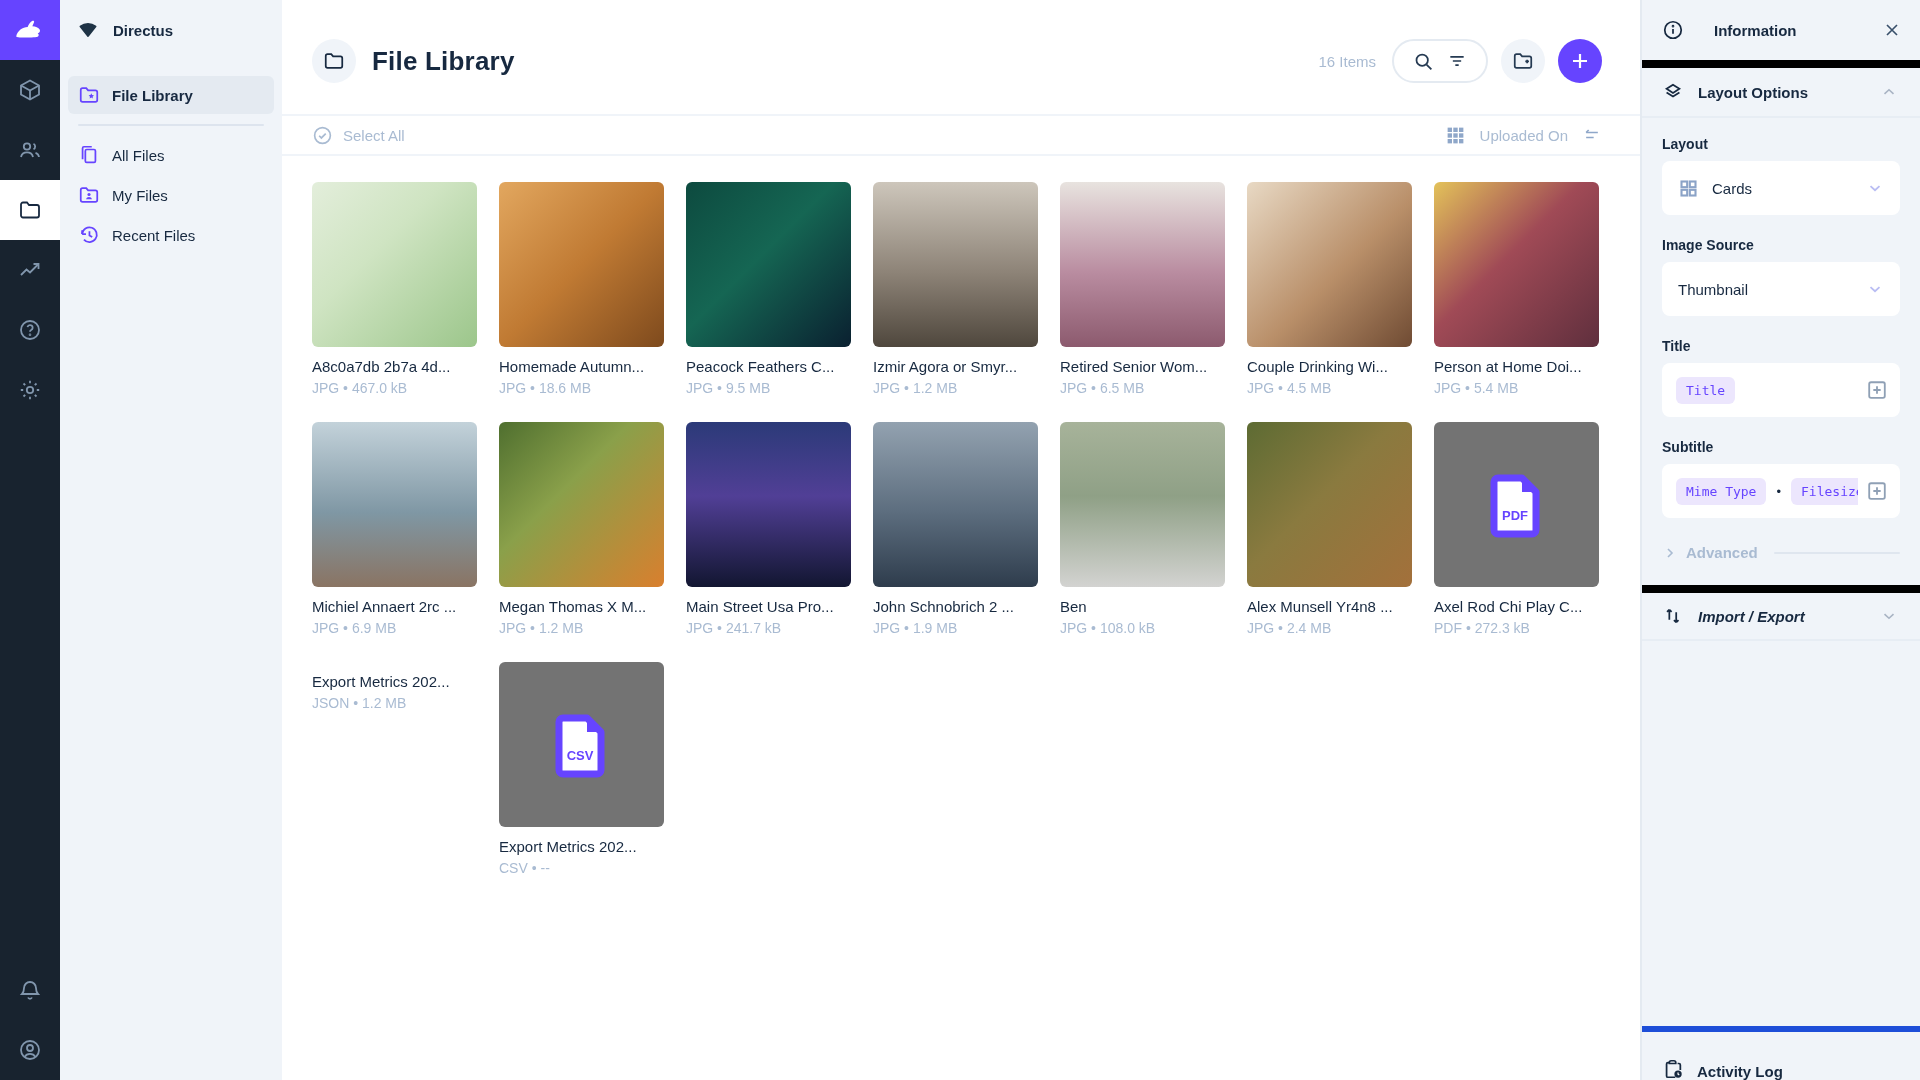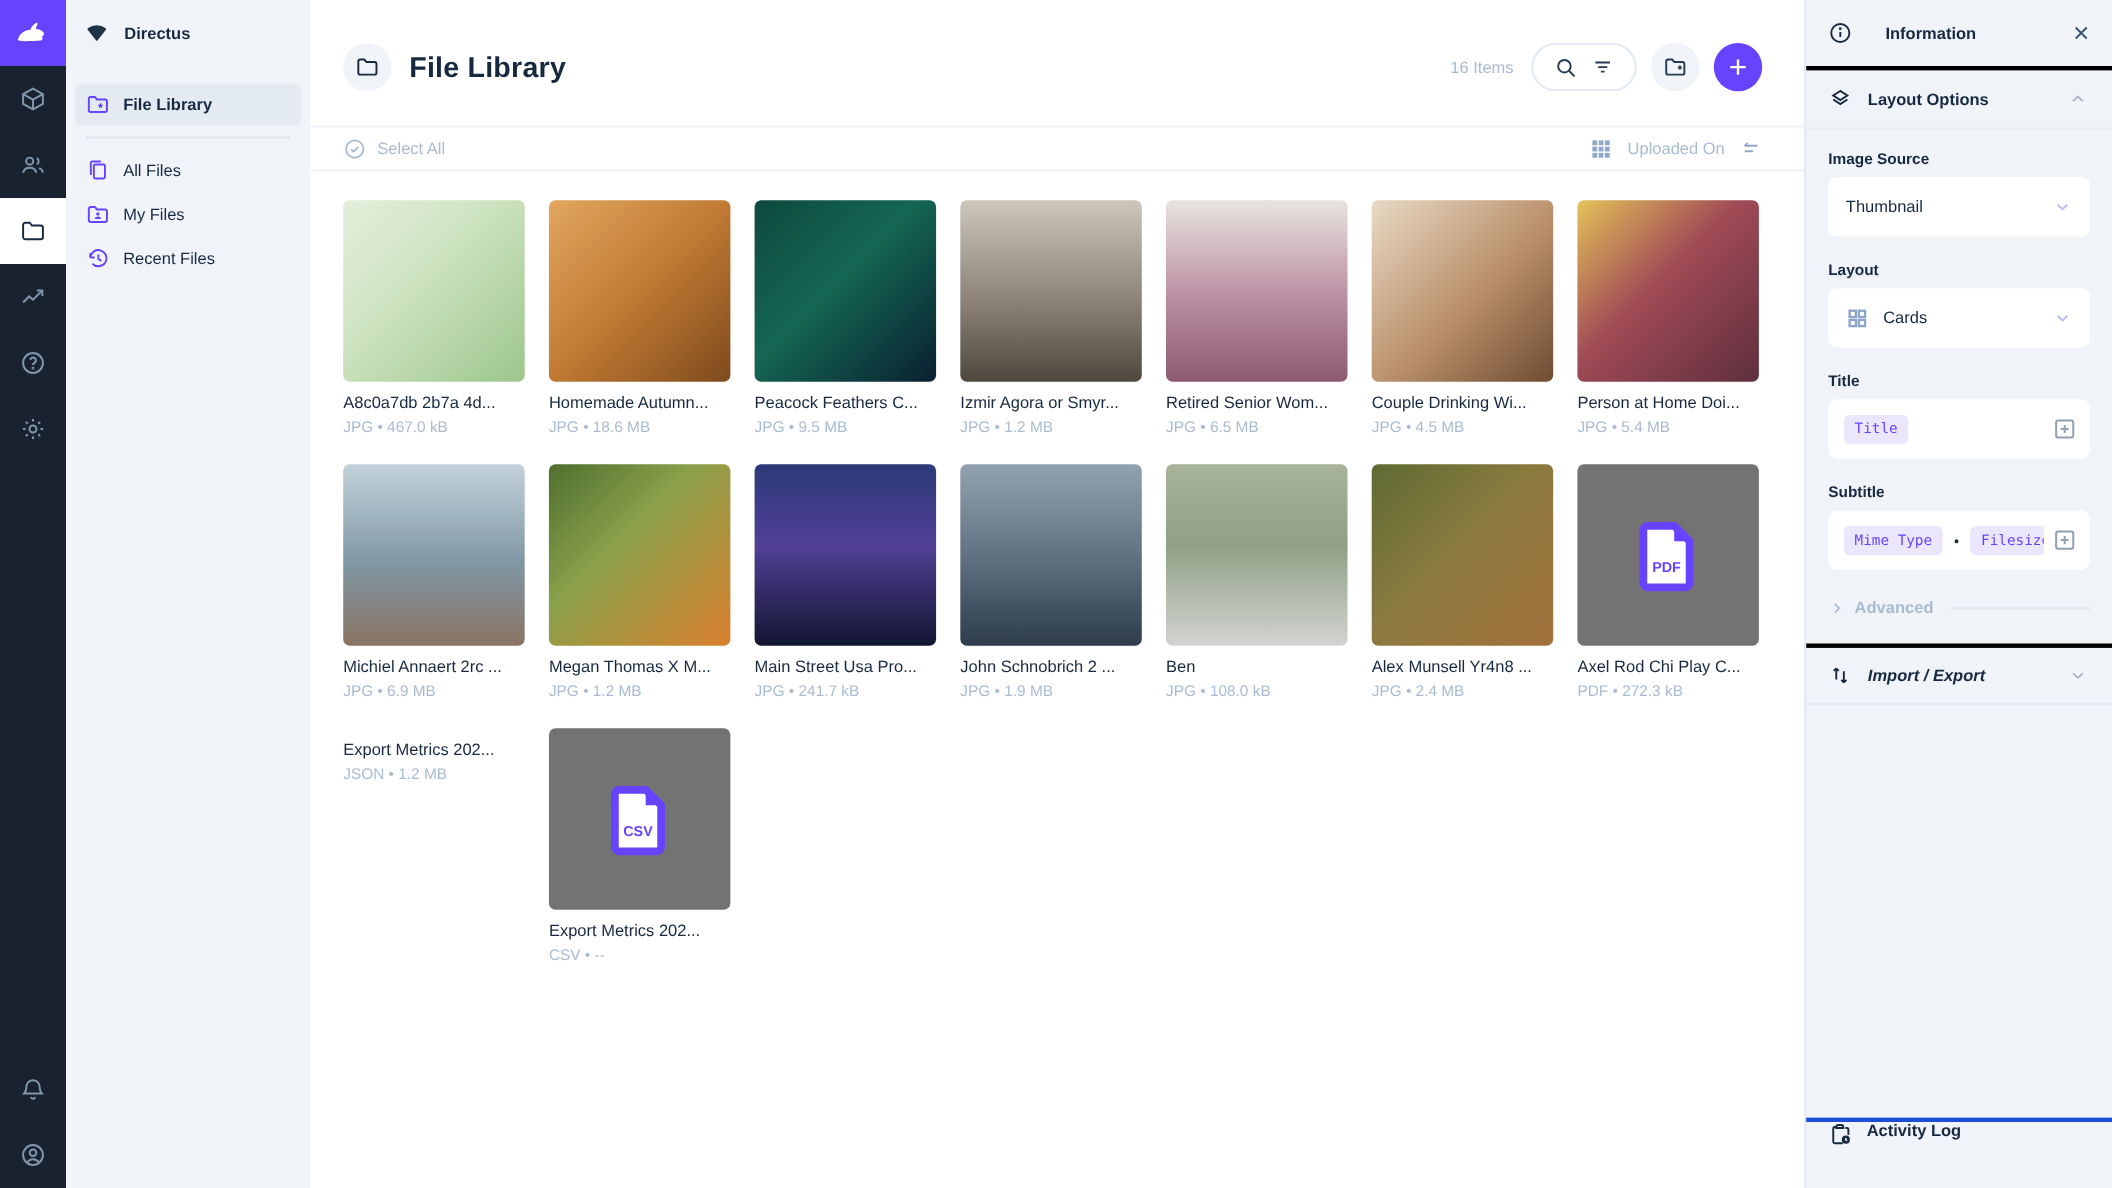--- a/index.html
+++ b/index.html
@@ -45,37 +45,37 @@
   .card { width:165px; cursor:pointer; }
   .thumb { width:165px; height:165px; border-radius:6px; background:#737373; display:flex; align-items:center; justify-content:center; overflow:hidden; }
   .card-title { margin-top:11px; font-size:15px; color:#172940; white-space:nowrap; overflow:hidden; text-overflow:ellipsis; }
   .card-meta { margin-top:5px; font-size:14px; color:#a9bbd2; white-space:nowrap; }
 
   
   .info-sidebar { width:280px; background:#f0f4f9; border-left:2px solid #e4eaf1; flex-shrink:0; position:relative; display:flex; flex-direction:column; }
   .side-header { height:60px; display:flex; align-items:center; padding:0 14px 0 20px; gap:30px; }
   .side-header-title { font-size:15px; font-weight:bold; color:#172940; flex:1; }
   .icon-btn { background:none; border:none; cursor:pointer; display:flex; align-items:center; justify-content:center; padding:4px; }
-  .accordion { height:56px; border-top:4px solid #000000; display:flex; align-items:center; padding:0 22px 0 20px; gap:14px; cursor:pointer; }
+  .accordion { height:56px; border-top:8px solid #000000; display:flex; align-items:center; padding:0 22px 0 20px; gap:14px; cursor:pointer; }
   .accordion-title { font-size:15px; font-weight:bold; color:#172940; flex:1; }
   .accordion-body { padding:18px 20px 6px 20px; border-top:2px solid #e7edf4; }
   .field { margin-bottom:22px; }
   .field-label { font-size:14px; font-weight:bold; color:#172940; margin-bottom:9px; }
   .select-box { height:54px; background:#fff; border-radius:8px; display:flex; align-items:center; padding:0 16px; gap:13px; cursor:pointer; }
   .select-value { font-size:15px; color:#172940; flex:1; }
   .chip-box { height:54px; background:#fff; border-radius:8px; display:flex; align-items:center; padding:0 42px 0 14px; position:relative; overflow:hidden; cursor:text; }
   .chips { display:flex; align-items:center; gap:10px; white-space:nowrap; overflow:hidden; }
   .chip { background:#ece6fd; color:#6644ff; font-family:"DejaVu Sans Mono", monospace; font-size:13px; padding:6px 10px; border-radius:6px; flex-shrink:0; }
   .chip-sep { color:#172940; font-size:13px; flex-shrink:0; }
   .plus-square { position:absolute; right:12px; top:16px; width:22px; height:22px; cursor:pointer; }
   .advanced-row { display:flex; align-items:center; gap:8px; margin:26px 0 10px 0; cursor:pointer; }
   .advanced-label { font-size:15px; font-weight:bold; color:#a9bbd2; }
   .advanced-line { flex:1; height:2px; background:#dfe6ef; border-radius:1px; margin-left:8px; }
   .accordion.bordered-bottom { border-bottom:2px solid #e7edf4;font-style:italic; }
-  .side-footer { position:absolute; left:0; right:0; bottom:10px; height:54px; border-top:4px solid #1d4ed8; display:flex; align-items:flex-start; gap:13px; padding:0 20px; cursor:pointer; }
+  .side-footer { position:absolute; left:0; right:0; bottom:0; height:54px; border-top:6px solid #1d4ed8; display:flex; align-items:flex-end; gap:13px; padding:0 20px; cursor:pointer; }
   .side-footer-label { font-size:15px; font-weight:bold; color:#172940; }
 
   .file-doc-label { font-family:"Liberation Sans", sans-serif; font-weight:bold; fill:#6644ff; }
 </style>
 </head>
 <body>
 
 <aside class="module-bar">
   <div class="module-logo">
     <svg width="34" height="34" viewBox="0 0 32 32">
@@ -401,39 +401,39 @@
         <path d="M5 12.5 12 17l7-4.5"></path>
     </svg>
     <span class="accordion-title">Layout Options</span>
     <svg width="18" height="18" viewBox="0 0 24 24" fill="none" stroke="#a9b4c4" stroke-width="2.2">
       <path d="M6 14.5 12 9l6 5.5"></path>
     </svg>
   </div>
 
   <div class="accordion-body">
     <div class="field">
-      <div class="field-label">Image Source</div>
-      <div class="select-box">
-        <span class="select-value">Thumbnail</span>
-        <svg width="18" height="18" viewBox="0 0 24 24" fill="none" stroke="#b9bdf3" stroke-width="2.4">
-          <path d="M6 9.5 12 15l6-5.5"></path>
-        </svg>
-      </div>
-    </div>
-
-    <div class="field">
       <div class="field-label">Layout</div>
       <div class="select-box">
         <svg width="21" height="21" viewBox="0 0 24 24" fill="none" stroke="#8ba3c7" stroke-width="2.4">
           <rect x="4" y="4" width="6.5" height="6.5"></rect>
             <rect x="13.5" y="4" width="6.5" height="6.5"></rect>
           <rect x="4" y="13.5" width="6.5" height="6.5"></rect>
             <rect x="13.5" y="13.5" width="6.5" height="6.5"></rect>
         </svg>
         <span class="select-value">Cards</span>
+        <svg width="18" height="18" viewBox="0 0 24 24" fill="none" stroke="#b9bdf3" stroke-width="2.4">
+          <path d="M6 9.5 12 15l6-5.5"></path>
+        </svg>
+      </div>
+    </div>
+
+    <div class="field">
+      <div class="field-label">Image Source</div>
+      <div class="select-box">
+        <span class="select-value">Thumbnail</span>
         <svg width="18" height="18" viewBox="0 0 24 24" fill="none" stroke="#b9bdf3" stroke-width="2.4">
           <path d="M6 9.5 12 15l6-5.5"></path>
         </svg>
       </div>
     </div>
 
     <div class="field">
       <div class="field-label">Title</div>
       <div class="chip-box">
         <div class="chips">

